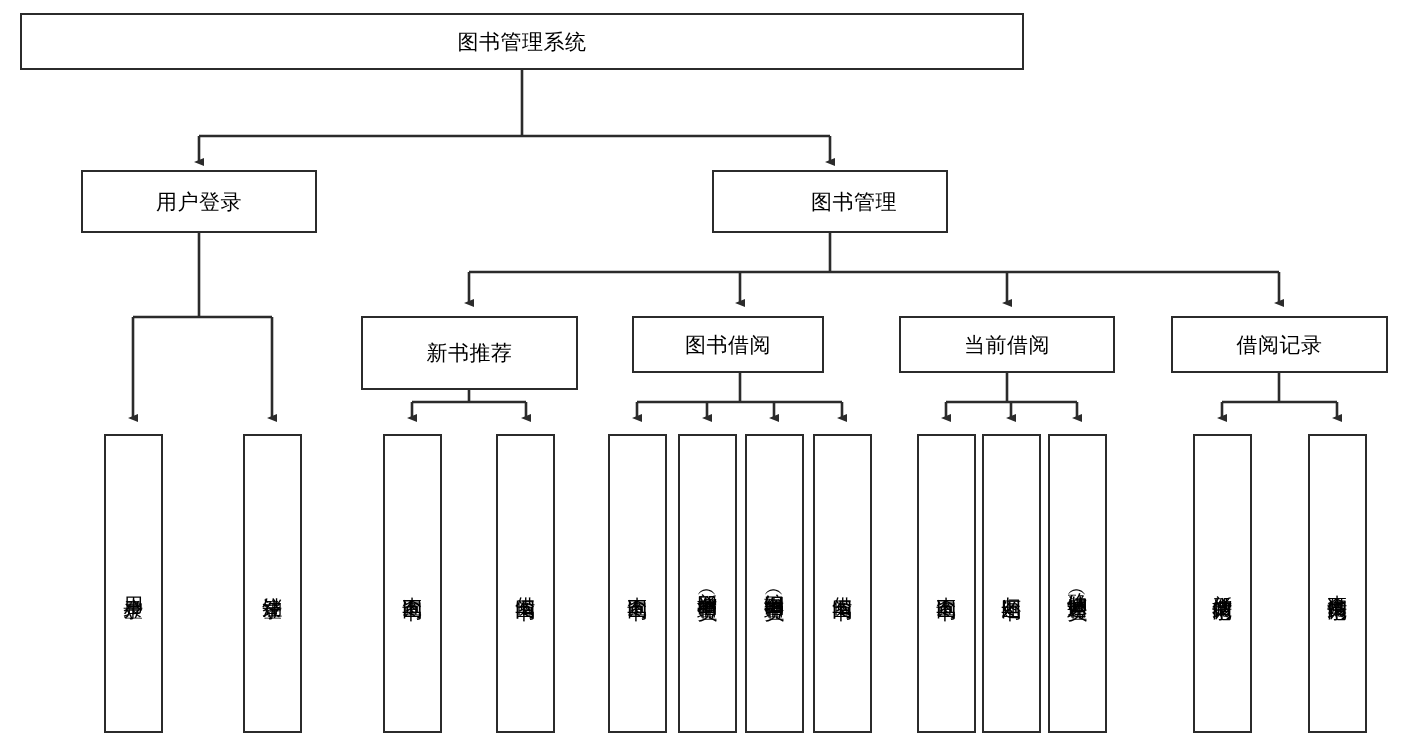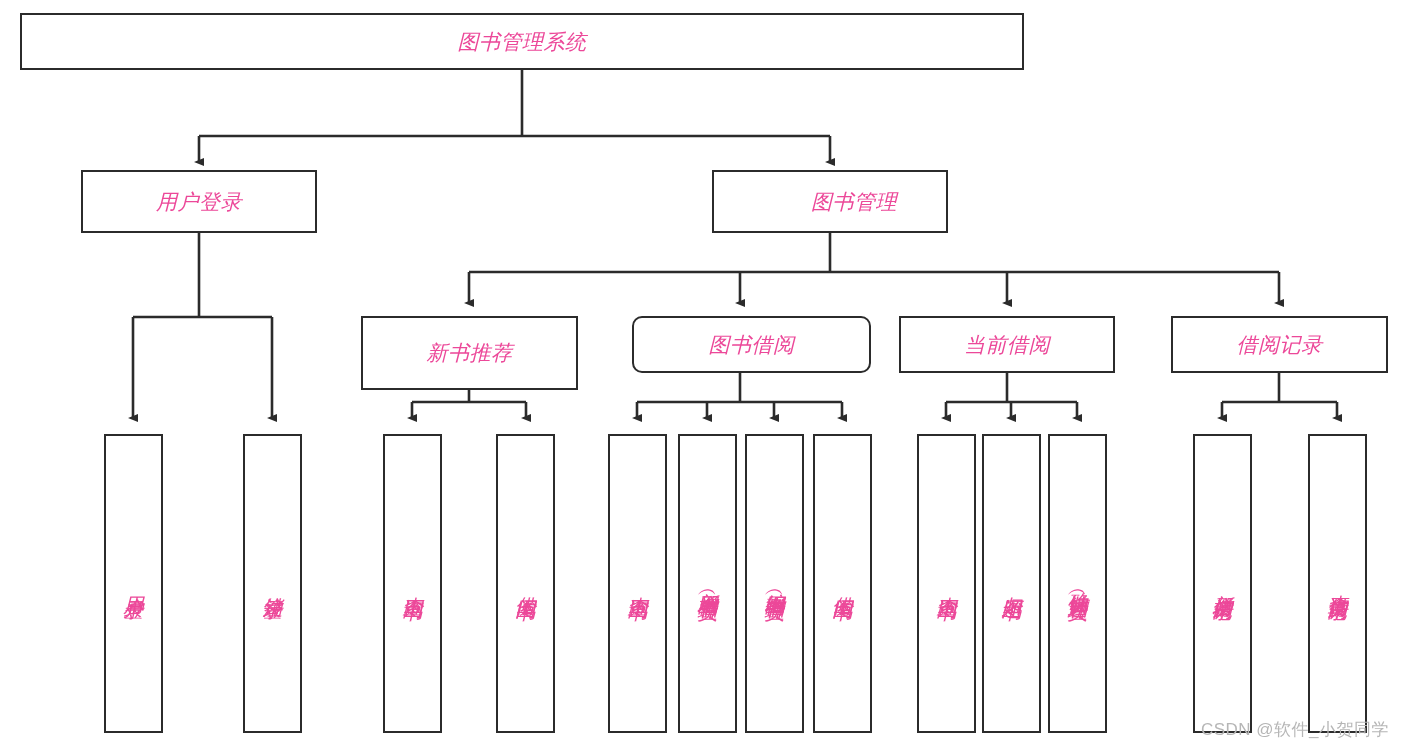--- a/index.html
+++ b/index.html
@@ -27,23 +27,22 @@
   }
   .node {
     position: absolute;
     box-sizing: border-box;
     background: #ffffff;
     border: 2px solid #2b2b2b;
     display: flex;
     align-items: center;
     justify-content: center;
     text-align: center;
-    color: #ec4899;
+    color: #000000;
     z-index: 2;
-    font-style: italic;
   }
   .node .label {
     font-size: 21px;
     line-height: 1.12;
     letter-spacing: 0.5px;
     white-space: nowrap;
   }
   .node.leaf {
     align-items: center;
   }
@@ -129,21 +128,21 @@
   <div class="node" style="left:81px; top:170px; width:236px; height:63px;">
     <span class="label">用户登录</span>
   </div>
   <div class="node" style="left:712px; top:170px; width:236px; height:63px;padding-left:48px;">
     <span class="label">图书管理</span>
   </div>
 
   <div class="node" style="left:361px; top:316px; width:217px; height:74px;">
     <span class="label">新书推荐</span>
   </div>
-  <div class="node" style="left:632px; top:316px; width:239px; height:57px;border-radius:10px;">
+  <div class="node" style="left:632px; top:316px; width:192px; height:57px;">
     <span class="label">图书借阅</span>
   </div>
   <div class="node" style="left:1171px; top:316px; width:217px; height:57px;">
     <span class="label">借阅记录</span>
   </div>
   <div class="node" style="left:899px; top:316px; width:216px; height:57px;">
     <span class="label">当前借阅</span>
   </div>
 
   <div class="node leaf" style="left:104px; top:434px; width:59px; height:299px;">
@@ -183,15 +182,14 @@
     <span class="label">确认归还（管理员）</span>
   </div>
 
   <div class="node leaf" style="left:1193px; top:434px; width:59px; height:299px;">
     <span class="label">新增借阅记录</span>
   </div>
   <div class="node leaf" style="left:1308px; top:434px; width:59px; height:299px;">
     <span class="label">查询借阅记录</span>
   </div>
 
-  <div class="watermark">CSDN @软件_小贺同学</div>
 
 </div>
 
 </body></html>

